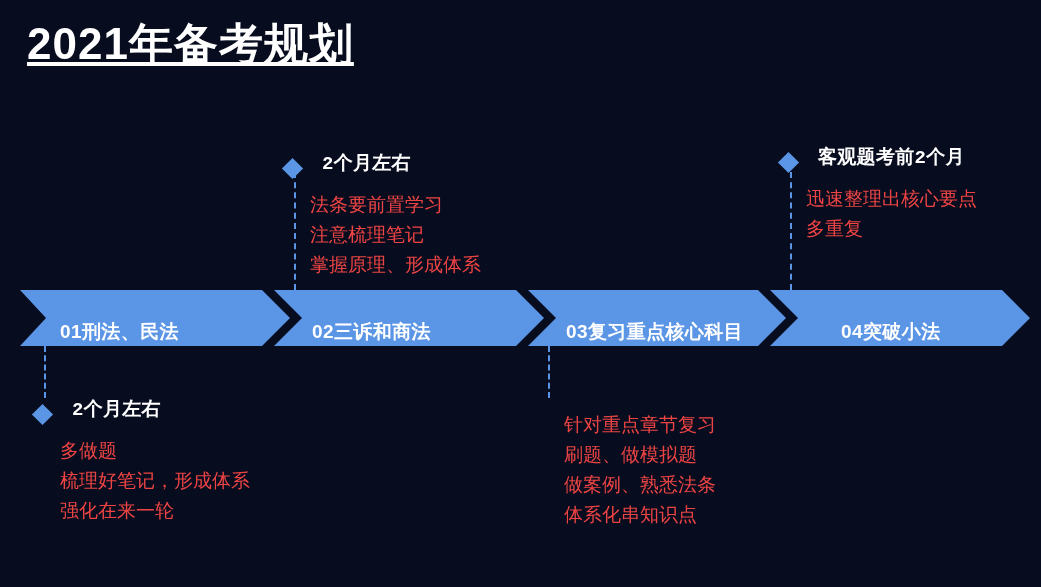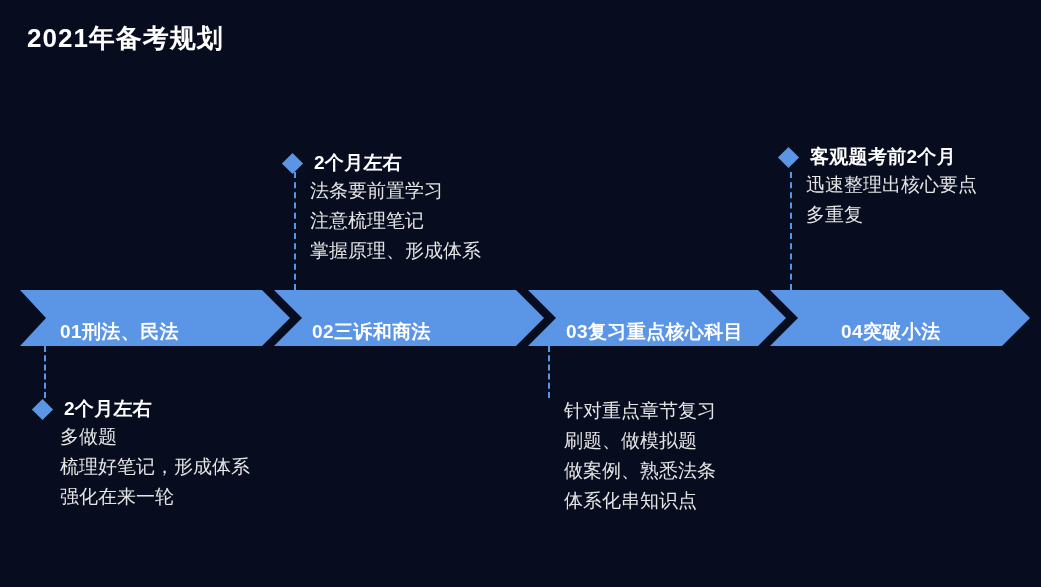--- a/index.html
+++ b/index.html
@@ -14,27 +14,28 @@
     background: #070d1f;
     overflow: hidden;
     font-family: "Liberation Sans", "DejaVu Sans", sans-serif;
     -webkit-font-smoothing: antialiased;
   }
 
   
   #page-title {
     position: absolute;
     left: 27px;
-    top: 22px;
-    font-size: 26px;
+    top: 16px;
+    font-size: 44px;
     font-weight: bold;
     color: #ffffff;
     letter-spacing: 1px;
     line-height: 1.25;
     white-space: nowrap;
+    text-decoration: underline;
   }
 
   
   #chevron-band {
     position: absolute;
     left: 0;
     top: 290px;
     width: 1041px;
     height: 56px;
   }
@@ -61,39 +62,41 @@
     width: 0;
     border-left: 2px dashed #5b95e5;
   }
 
   
   .callout {
     position: absolute;
   }
   .callout-head {
     display: flex;
-    align-items: center;
-    gap: 14px;
+    align-items: flex-end;
+    gap: 22px;
     white-space: nowrap;
+    font-family: Liberation Mono, monospace;
   }
   .diamond {
     width: 15px;
     height: 15px;
     background: #5b95e5;
     transform: rotate(45deg);
     flex: 0 0 auto;
   }
   .callout-title {
     color: #ffffff;
     font-size: 19px;
     font-weight: bold;
     letter-spacing: 0.3px;
   }
   .callout-lines {
-    color: #e5e5e5;
+    margin-top: 14px;
+    color: #ef4444;
     font-family: "Liberation Serif", "DejaVu Serif", serif;
     font-size: 19px;
     line-height: 30px;
     white-space: nowrap;
   }
   .callout-line { display: block; }
   .callout.indent-for-diamond .callout-lines { margin-left: 25px; }
 </style>
 </head>
 <body>

